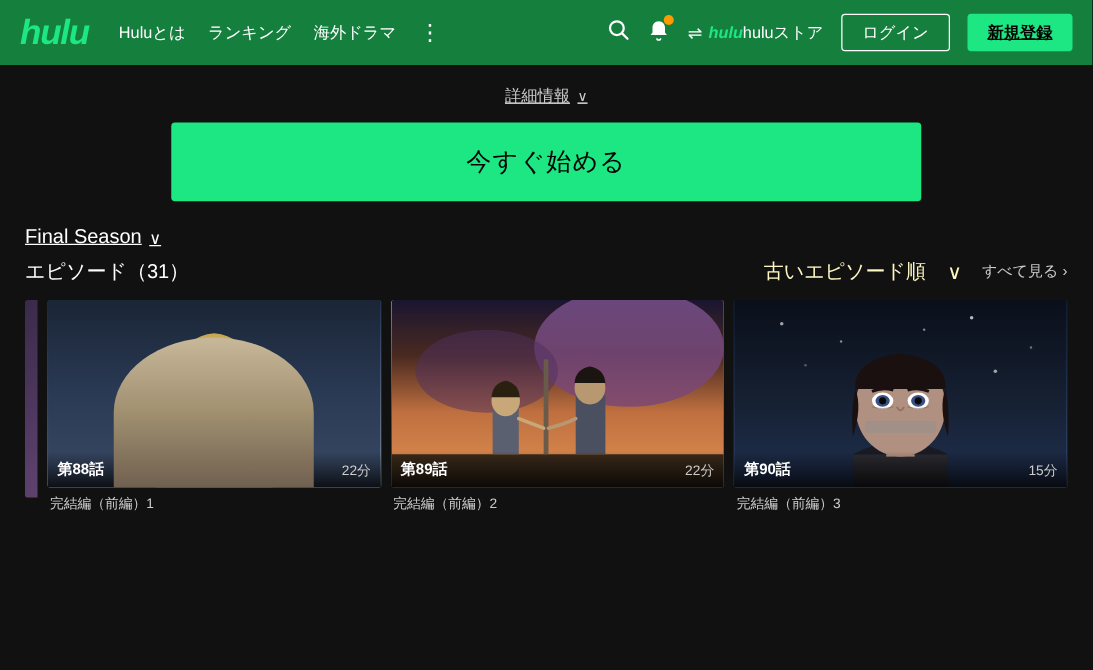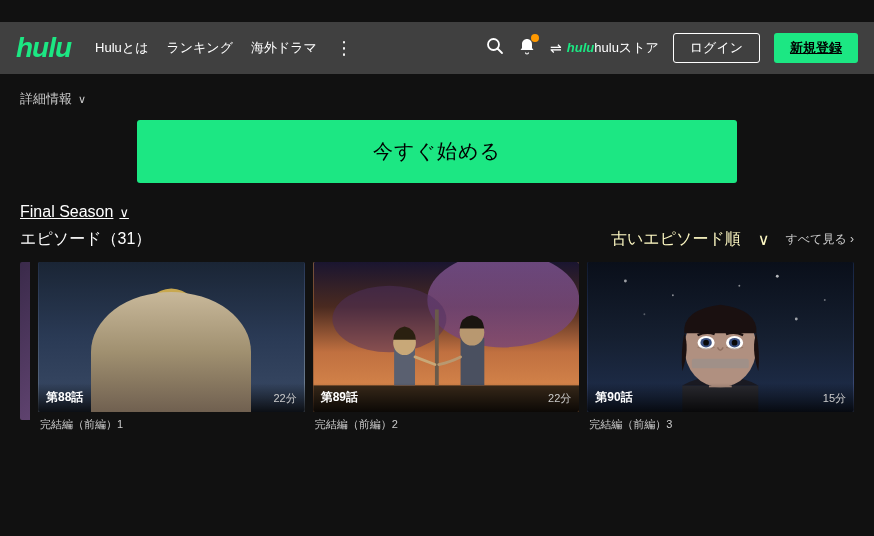--- a/index.html
+++ b/index.html
@@ -9,25 +9,24 @@
       font-family: 'Helvetica Neue', Arial, sans-serif;
       width: 874px;
       min-height: 536px;
       overflow-x: hidden;
     }
 
     
     .navbar {
       display: flex;
       align-items: center;
-      background: #404040;
+      background: #15803d;
       padding: 0 16px;
       height: 52px;
       gap: 0;
-      margin-top: 22px;
     }
     .nav-logo {
       font-size: 28px;
       font-weight: 900;
       color: #1ce783;
       font-style: italic;
       letter-spacing: -1px;
       margin-right: 24px;
     }
     .nav-links {
@@ -99,23 +98,25 @@
     }
 
     
     .main-content {
       padding: 0 20px;
     }
 
     
     .detail-row {
       display: flex;
+      justify-content: center;
       align-items: center;
       padding: 16px 0 12px;
       gap: 6px;
+      text-decoration: underline;
     }
     .detail-text {
       color: #ccc;
       font-size: 13px;
       cursor: pointer;
     }
     .detail-chevron {
       color: #ccc;
       font-size: 11px;
     }

